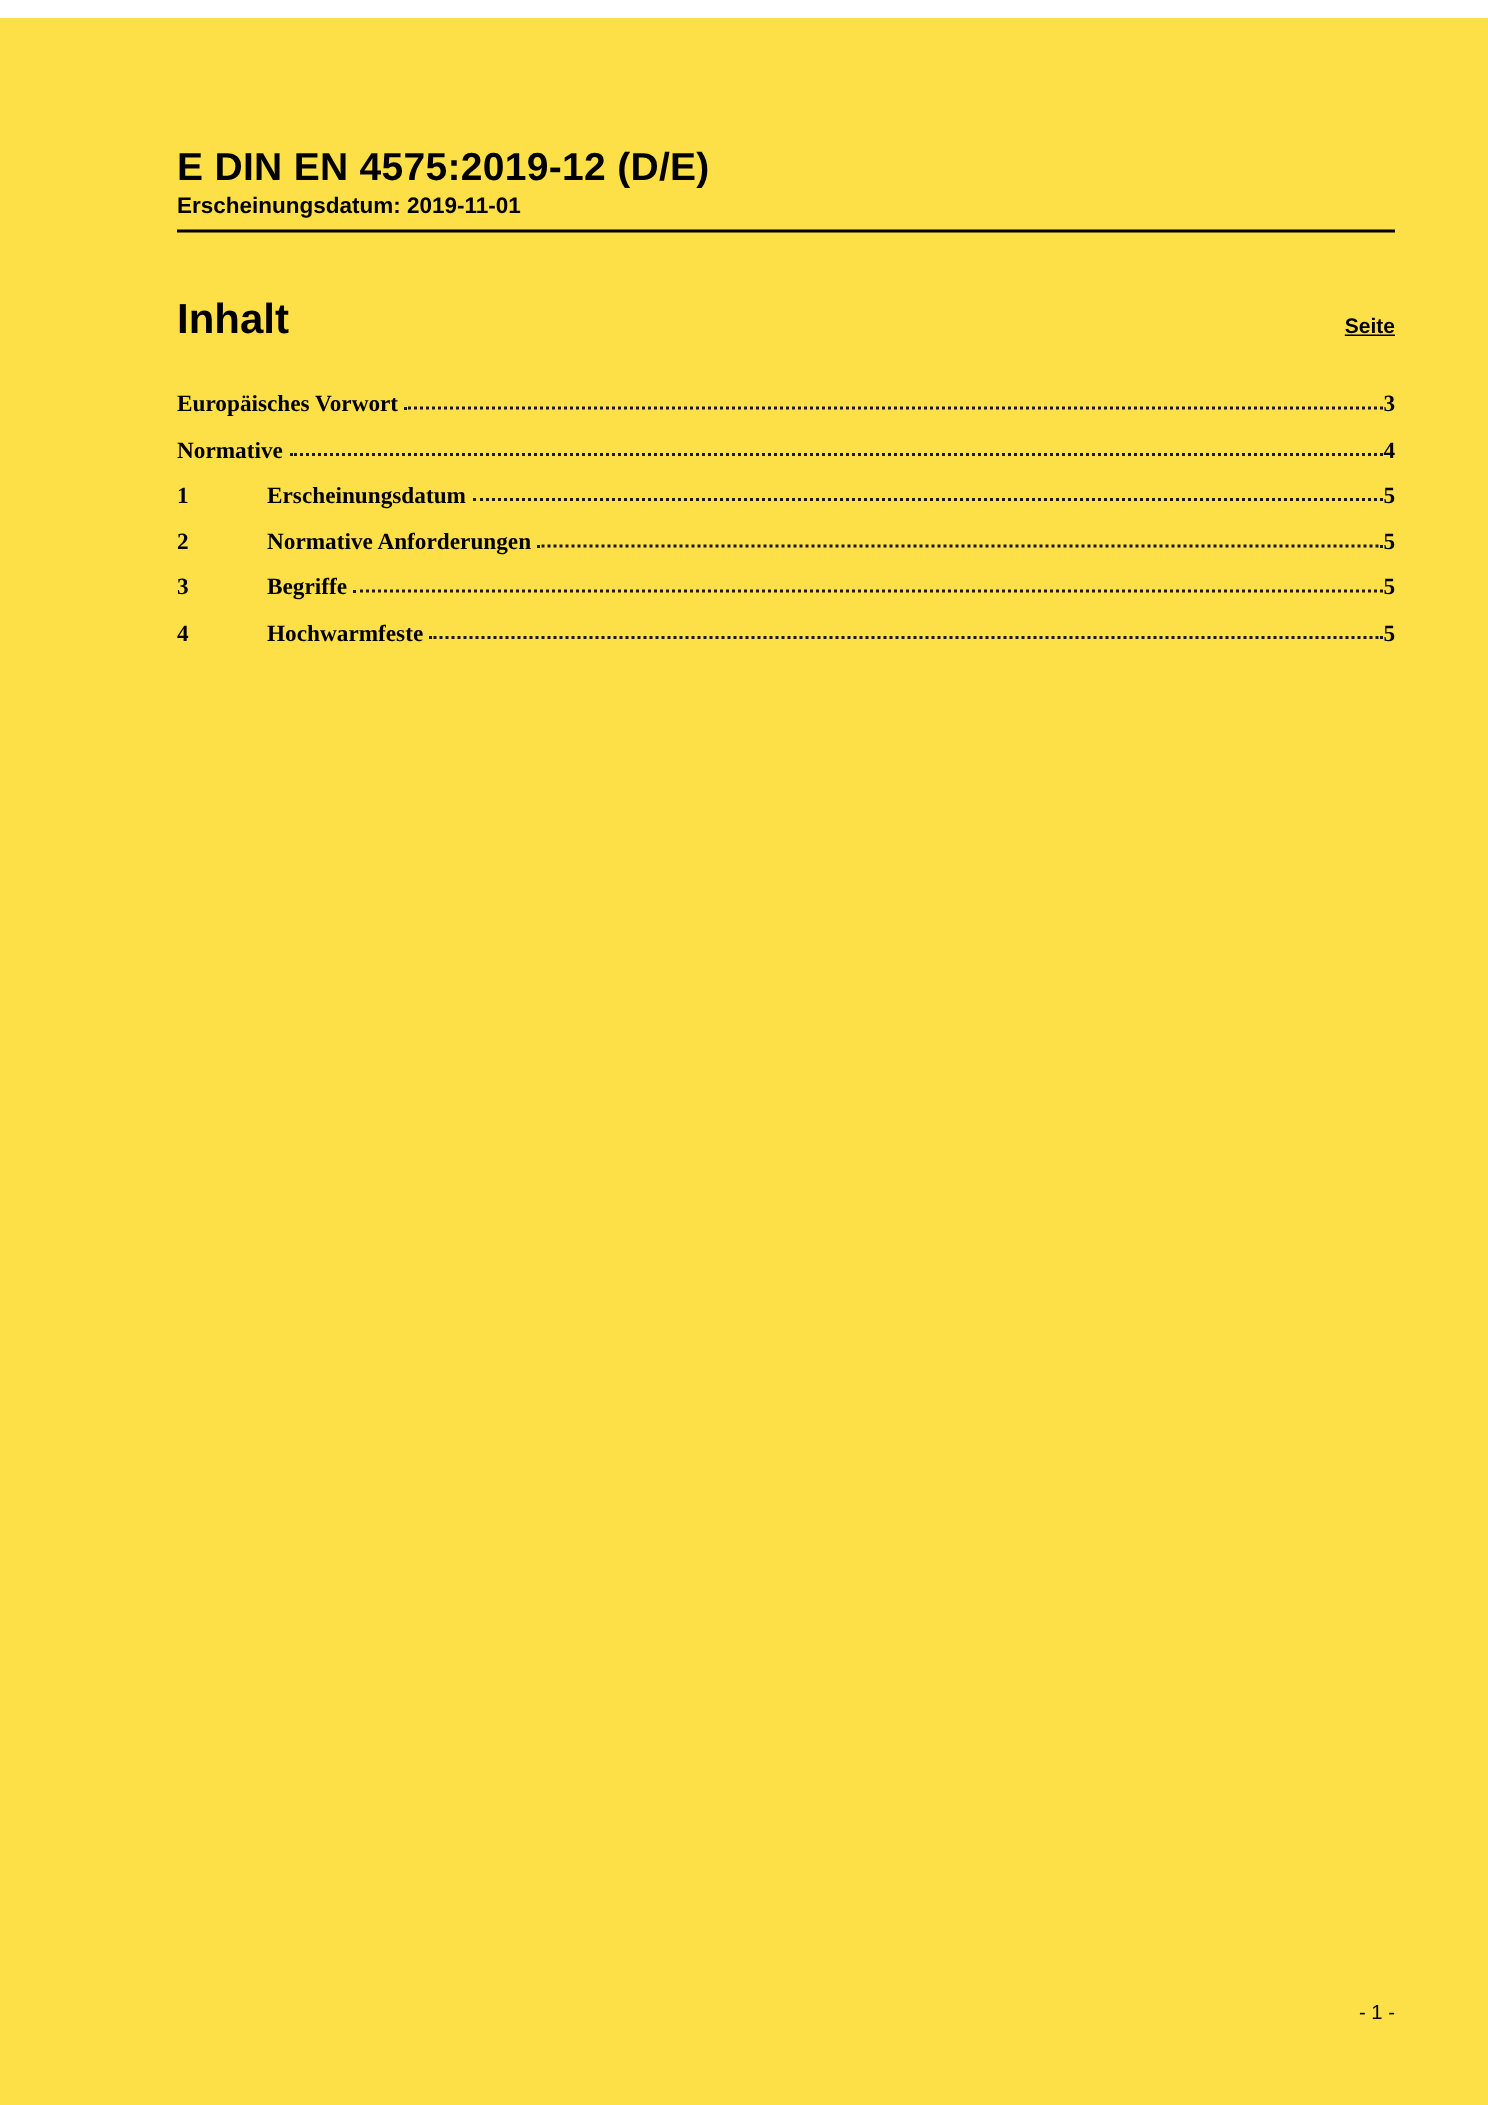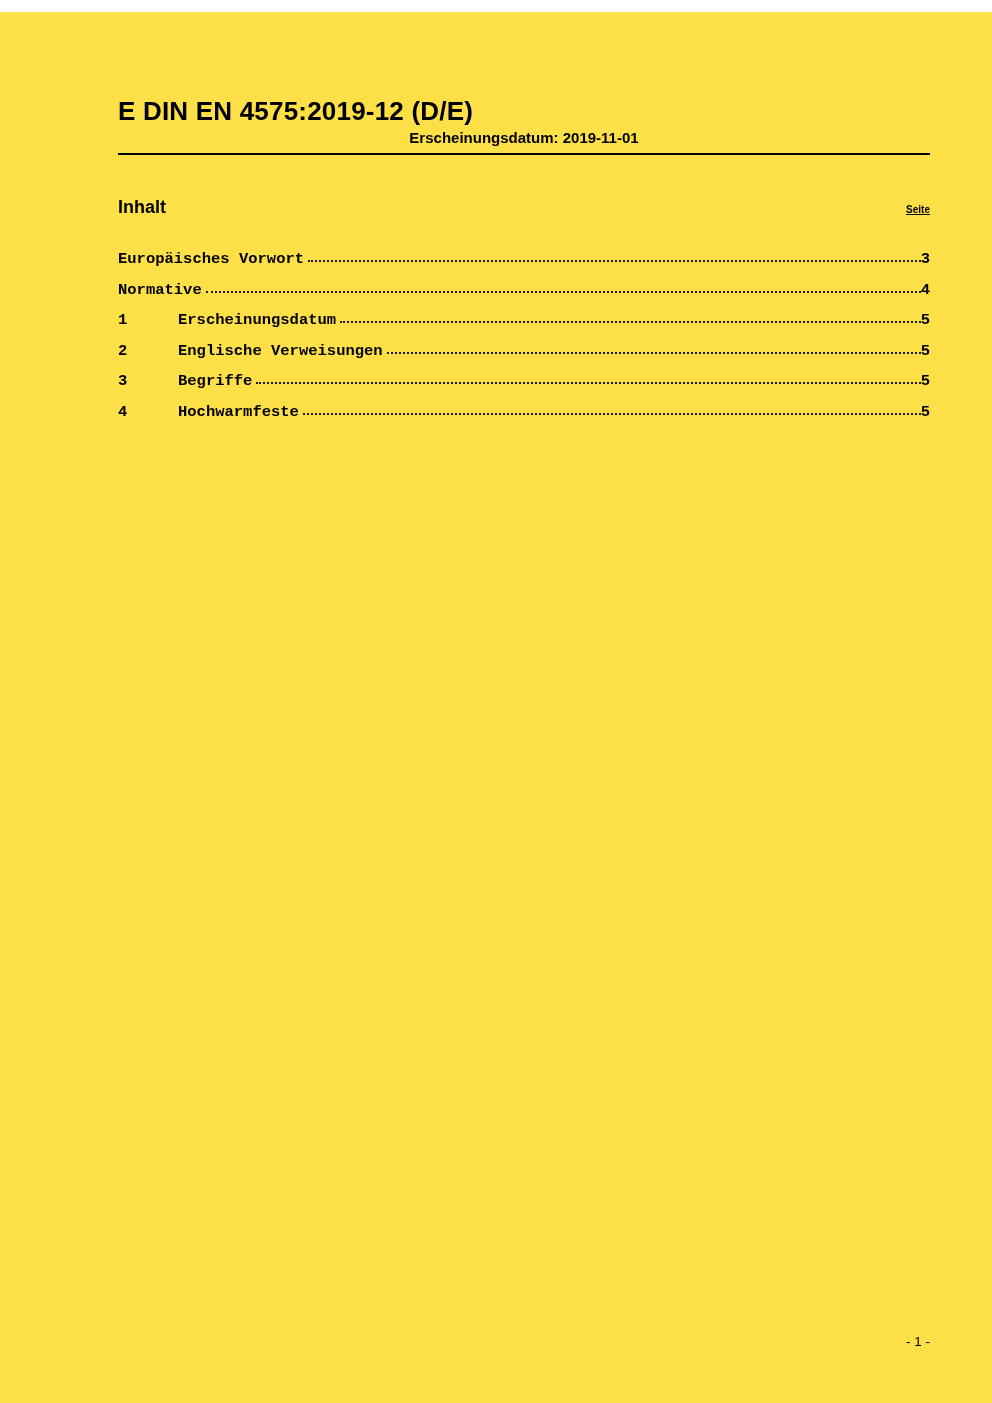--- a/index.html
+++ b/index.html
@@ -28,21 +28,20 @@
     margin: 84px 0 0 0;
     font-size: 26px;
     font-weight: bold;
     line-height: 1.2;
     letter-spacing: 0.2px;
   }
   .pub-date {
     margin-top: 2px;
     font-size: 15px;
     font-weight: bold;
-    text-align: center;
   }
   .title-block {
     font-size: 18px;
     font-weight: bold;
     line-height: 22.5px;
     letter-spacing: 0.1px;
   }
   .title-de { margin-top: 24px; }
   .title-en { margin-top: 23px; }
   .title-rule {
@@ -51,41 +50,40 @@
     border-top: 2px solid #000;
     height: 0;
   }
   .toc-header {
     margin-top: 42px;
     display: flex;
     justify-content: space-between;
     align-items: baseline;
   }
   .toc-heading {
-    font-size: 18px;
+    font-size: 28px;
     font-weight: bold;
     margin: 0;
   }
   .toc-page-label {
-    font-size: 10px;
+    font-size: 14px;
     font-weight: bold;
     text-decoration: underline;
   }
   .toc-list {
     margin-top: 32px;
     font-family: "Liberation Serif", serif;
     font-weight: bold;
     font-size: 15.5px;
   }
   .toc-row {
     display: flex;
     align-items: baseline;
     height: 30.5px;
     cursor: default;
-    font-family: Liberation Mono, monospace;
   }
   .toc-num {
     width: 60px;
     flex: 0 0 60px;
   }
   .toc-title {
     white-space: nowrap;
     padding-right: 4px;
   }
   .toc-dots {
@@ -143,21 +141,21 @@
 
   <div class="toc-row">
     <span class="toc-num">1</span>
     <span class="toc-title">Erscheinungsdatum</span>
     <span class="toc-dots"></span>
     <span class="toc-page">5</span>
   </div>
 
   <div class="toc-row">
     <span class="toc-num">2</span>
-    <span class="toc-title">Englische Verweisungen</span>
+    <span class="toc-title">Normative Anforderungen</span>
     <span class="toc-dots"></span>
     <span class="toc-page">5</span>
   </div>
 
   <div class="toc-row">
     <span class="toc-num">3</span>
     <span class="toc-title">Begriffe</span>
     <span class="toc-dots"></span>
     <span class="toc-page">5</span>
   </div>

